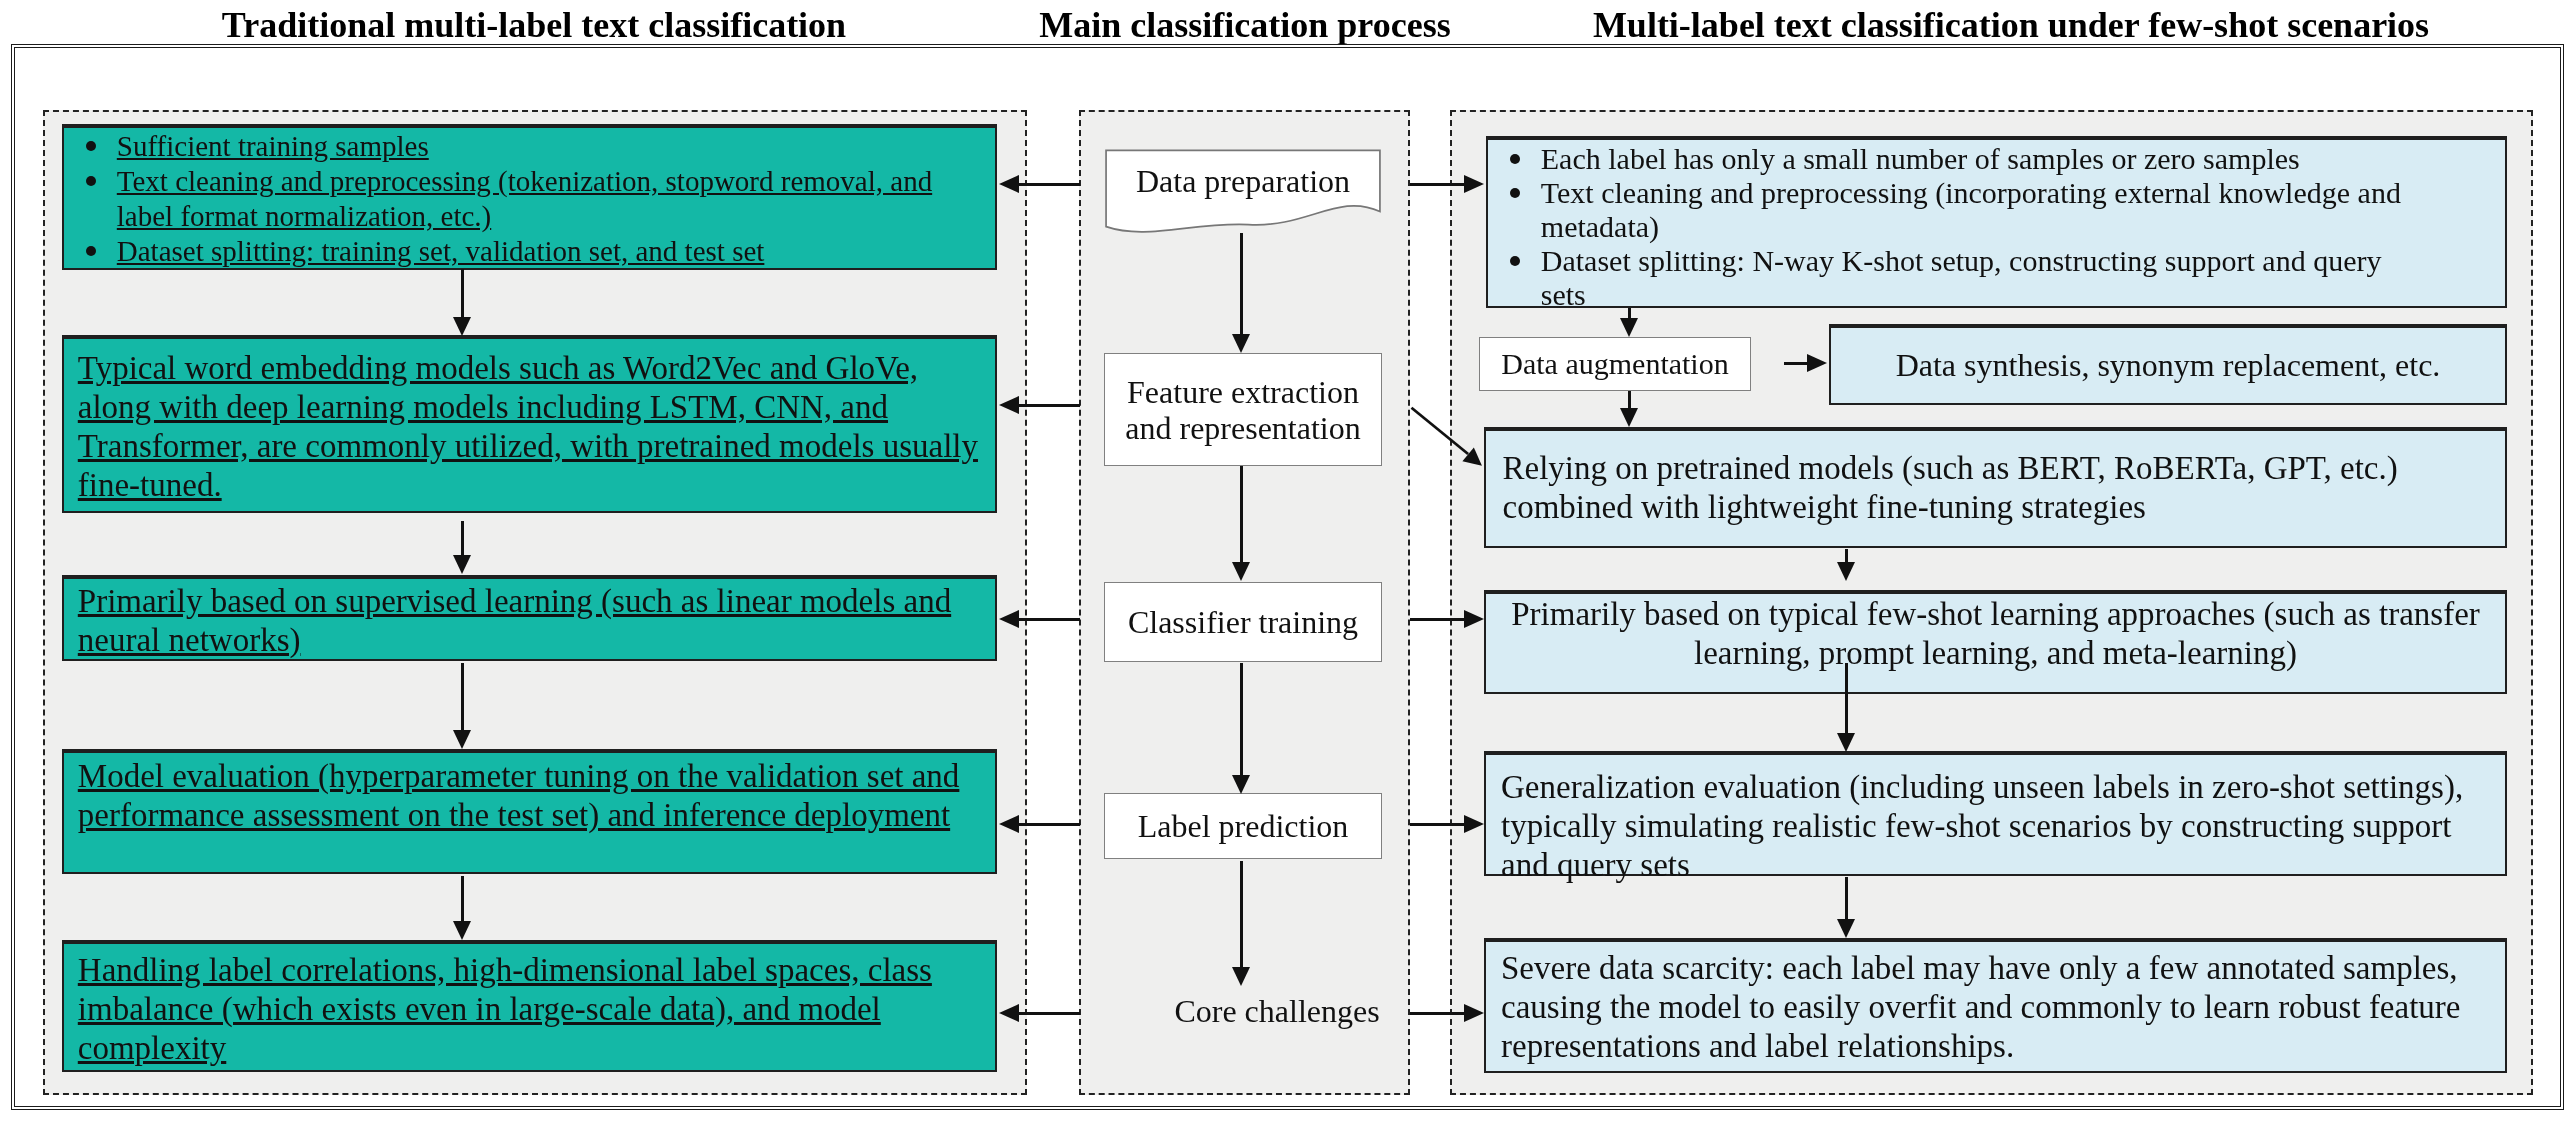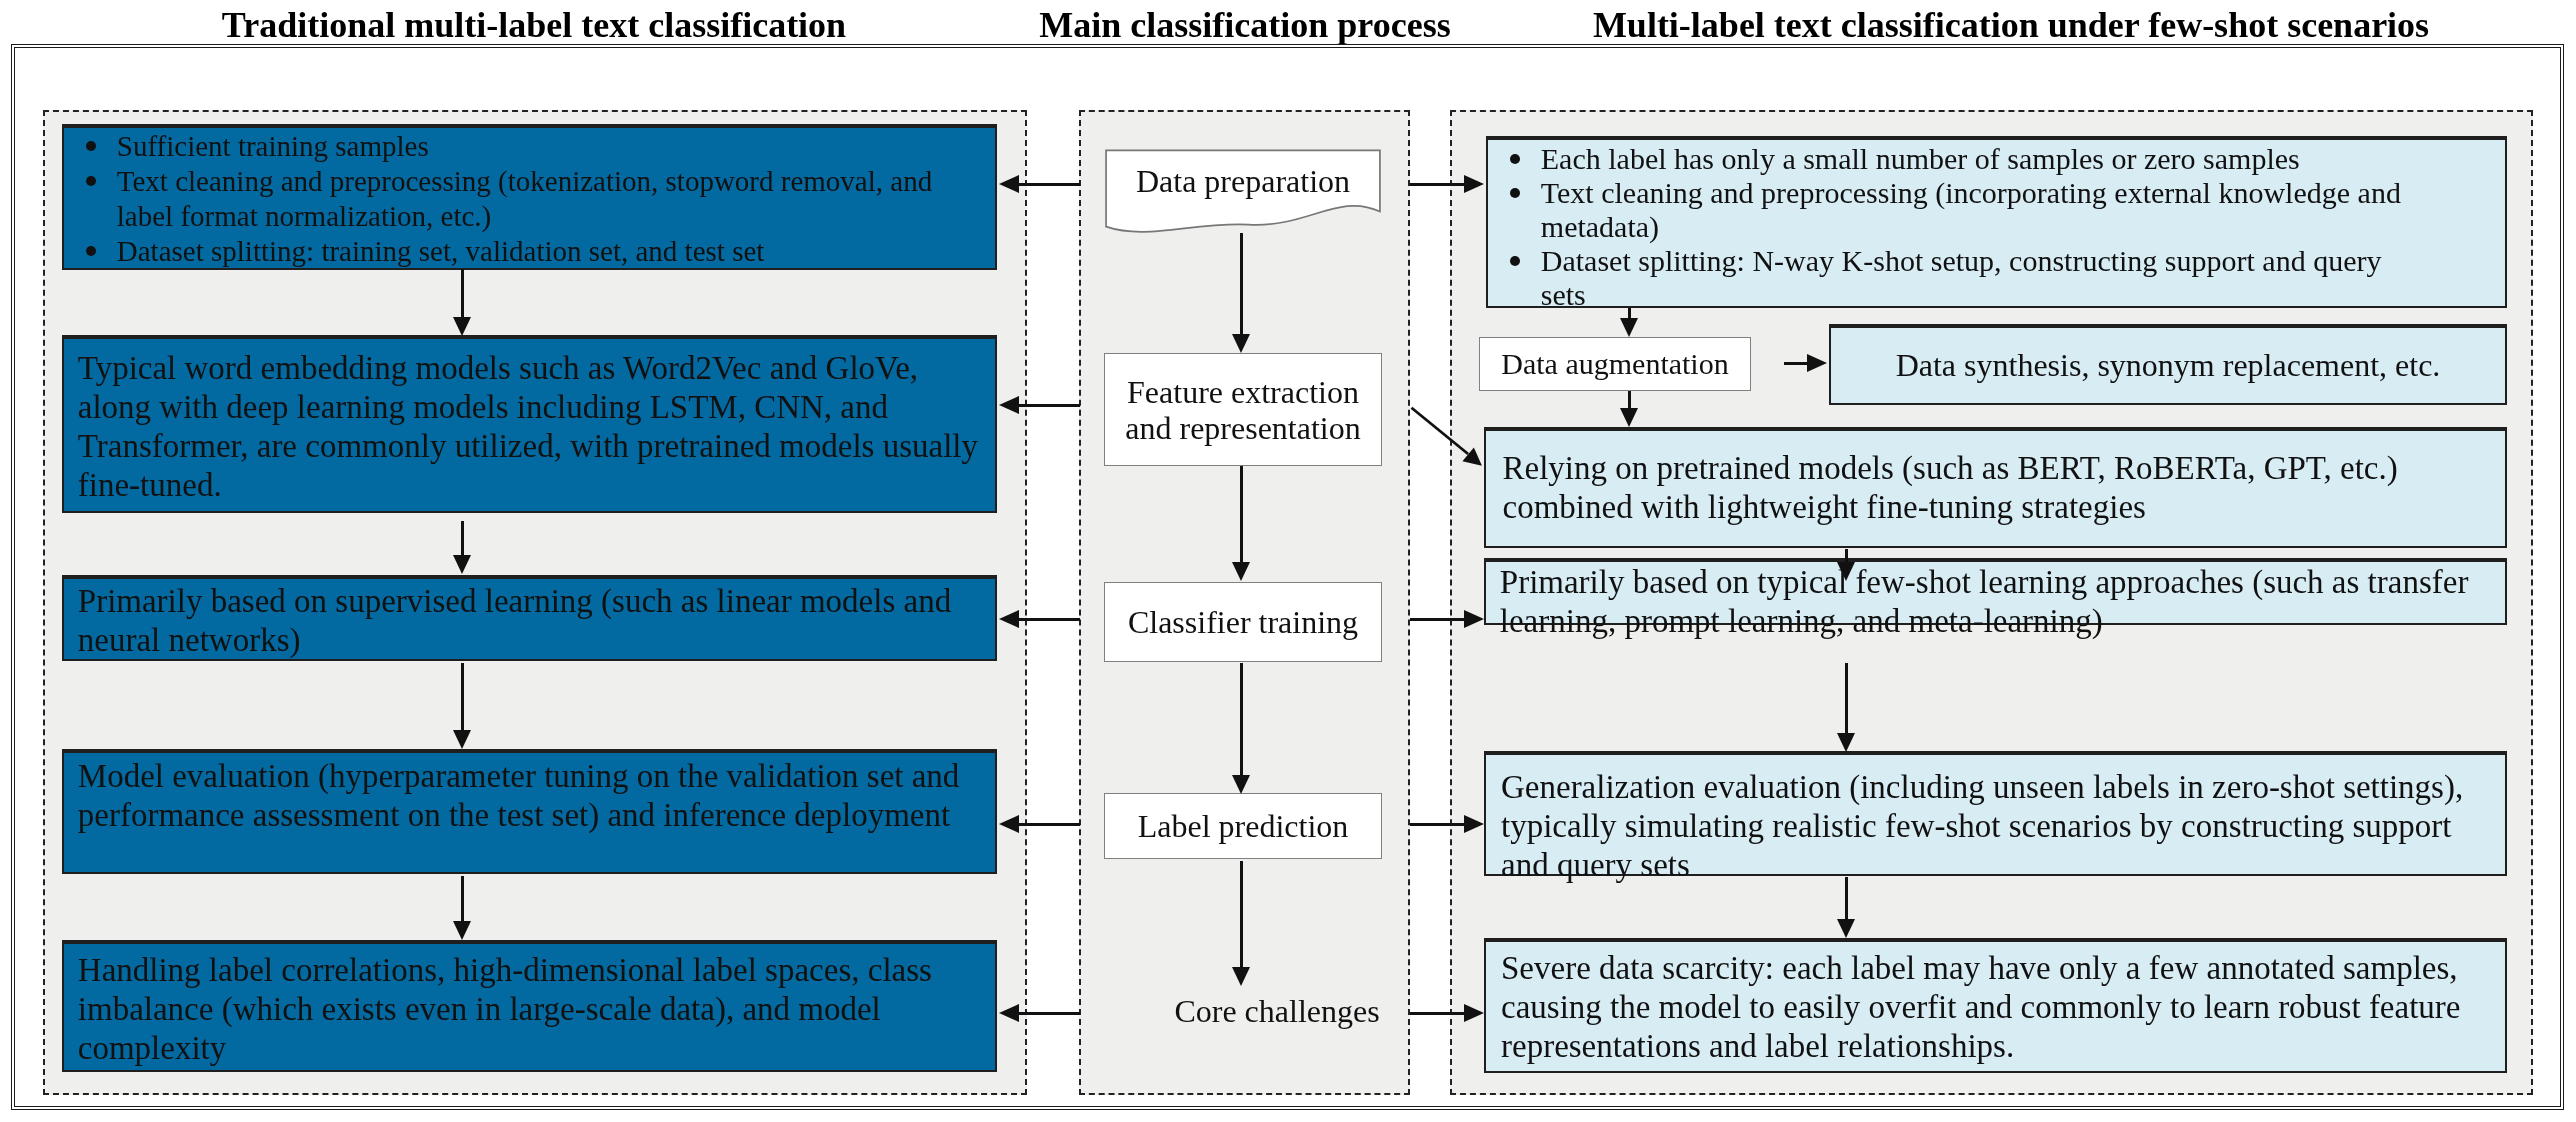--- a/index.html
+++ b/index.html
@@ -11,21 +11,21 @@
          font-size:36px;font-weight:bold;white-space:nowrap;color:#000;}
 
   
   .outer{position:absolute;left:11px;top:44px;width:2553px;height:1066px;
          border:4.1px double #1b1b1b;background:#fff;box-sizing:border-box;}
   .col{position:absolute;border:2.1px dashed #222;background:#efefee;box-sizing:border-box;}
 
   
   .tbox{position:absolute;box-sizing:border-box;border:2.1px solid #1f1f1f;border-top-width:4.1px;
         font-size:33px;line-height:39px;}
-  .gbox{background:#0369a1;}
+  .gbox{background:#14b8a6;text-decoration:underline;}
   .bbox{background:#d8ecf4;}
   .wbox{position:absolute;box-sizing:border-box;border:1.4px solid #808080;background:#fff;
         display:flex;align-items:center;justify-content:center;text-align:center;
         font-size:32px;line-height:36px;}
   .plain{position:absolute;text-align:center;font-size:32px;white-space:nowrap;}
 
   
   ul.blt{margin:0;padding:0;list-style:none;}
   ul.blt li{position:relative;padding-left:39px;}
   ul.blt li::before{content:"";position:absolute;left:8.3px;top:11.7px;width:10.3px;height:10.3px;
@@ -123,21 +123,21 @@
       <li><span>Dataset splitting: N-way K-shot setup, constructing support and query sets</span></li>
     </ul>
   </div>
 
   <div class="wbox" style="left:1479px;top:337px;width:272px;height:54px;font-size:30px;">Data augmentation</div>
 
   <div class="tbox bbox" style="left:1484px;top:427px;width:1023px;height:121px;padding:18px 16.5px;">Relying on pretrained models (such as BERT, RoBERTa, GPT, etc.) combined with lightweight fine-tuning strategies</div>
 
   <div class="tbox bbox" style="left:1829px;top:324px;width:678px;height:81px;padding:0 9.6px;display:flex;align-items:center;justify-content:center;font-size:32px;">Data synthesis, synonym replacement, etc.</div>
 
-  <div class="tbox bbox" style="left:1484px;top:558px;width:1023px;height:67px;padding:1.4px 13.8px;">Primarily based on typical few-shot learning approaches (such as transfer learning, prompt learning, and meta-learning)</div>
+  <div class="tbox bbox" style="left:1484px;top:590px;width:1023px;height:104px;padding:1.4px 13.8px;text-align:center;">Primarily based on typical few-shot learning approaches (such as transfer learning, prompt learning, and meta-learning)</div>
 
   <div class="tbox bbox" style="left:1484px;top:751px;width:1023px;height:125px;padding:13px 15px;">Generalization evaluation (including unseen labels in zero-shot settings), typically simulating realistic few-shot scenarios by constructing support and query sets</div>
 
   <div class="tbox bbox" style="left:1484px;top:938px;width:1023px;height:135px;padding:6.9px 15px;">Severe data scarcity: each label may have only a few annotated samples, causing the model to easily overfit and commonly to learn robust feature representations and label relationships.</div>
 
   <div class="va" style="left:1628px;top:308px;height:9.6px;"></div>
   <div class="va" style="left:1628px;top:391px;height:16.5px;"></div>
   <div class="va" style="left:1845px;top:549px;height:13px;"></div>
   <div class="va" style="left:1845px;top:663px;height:70px;"></div>
   <div class="va" style="left:1845px;top:877px;height:42px;"></div>

